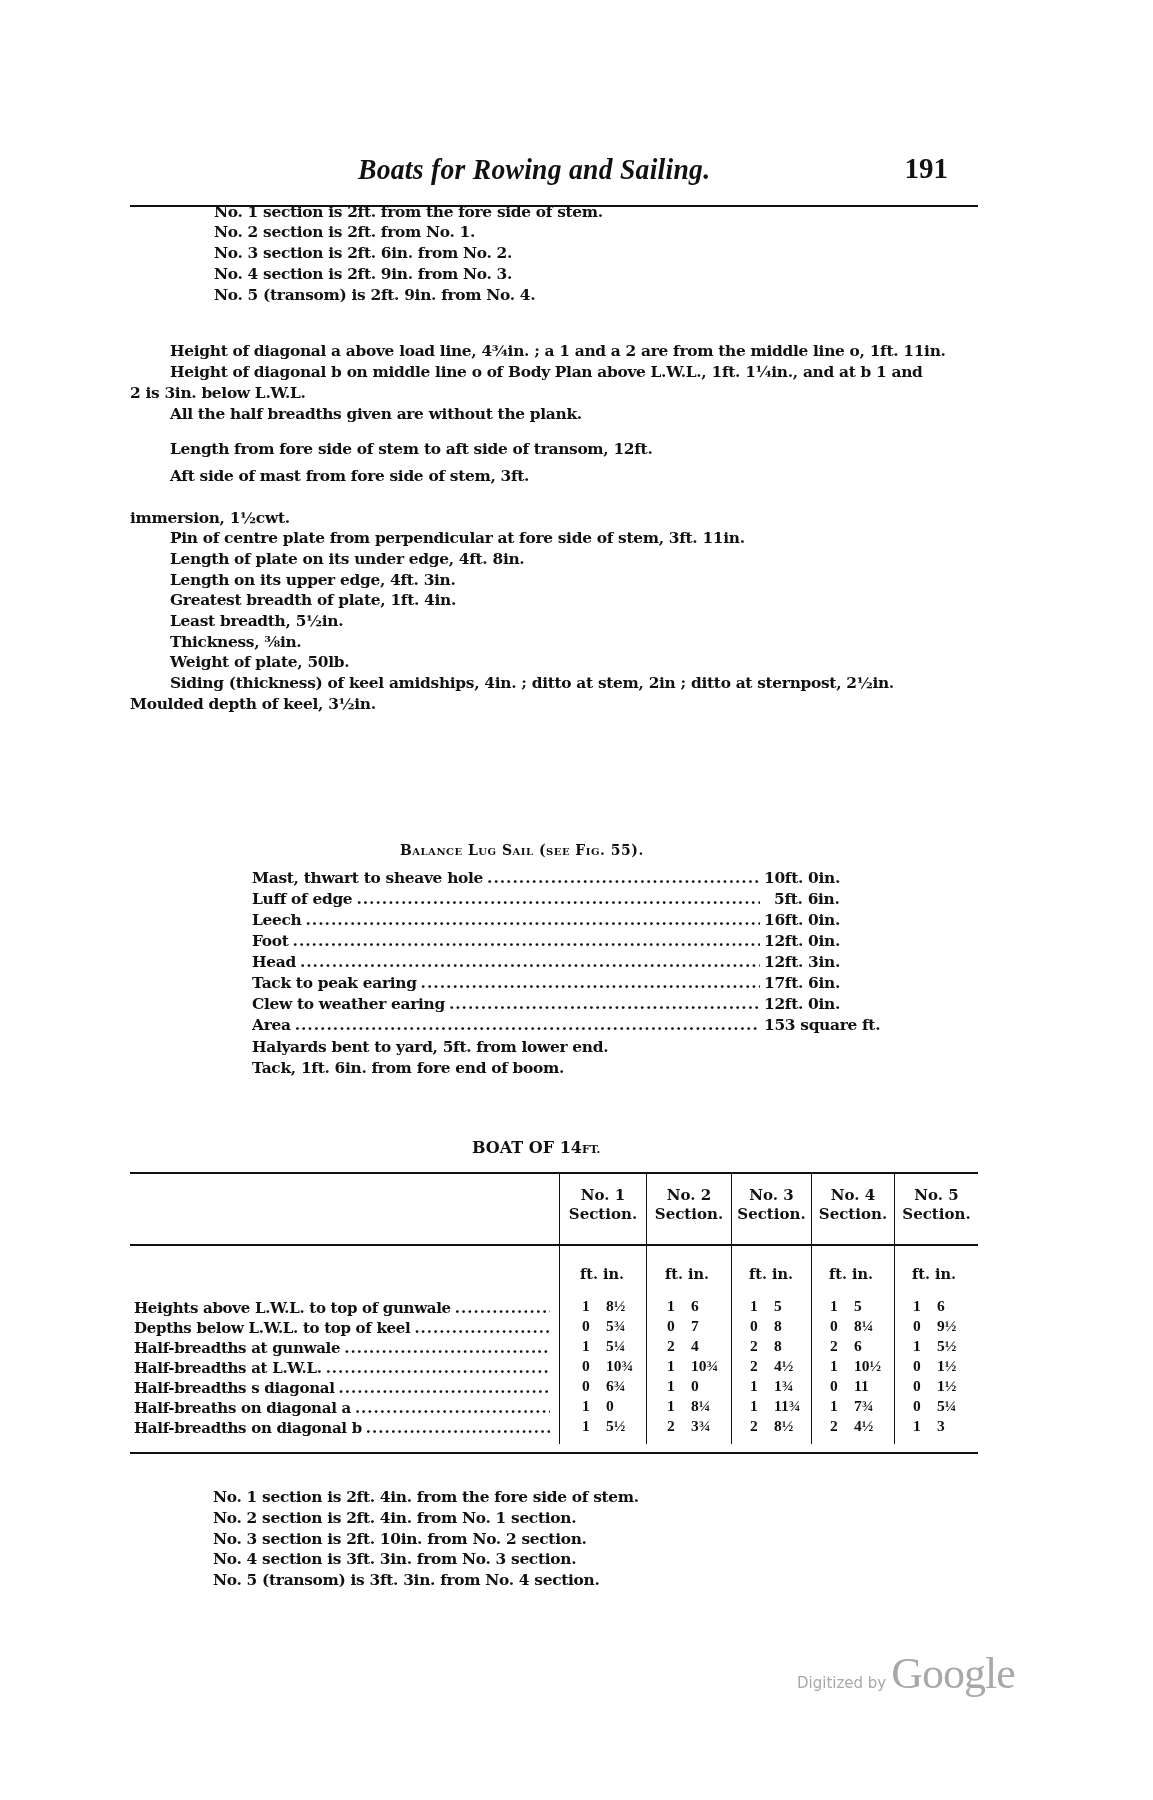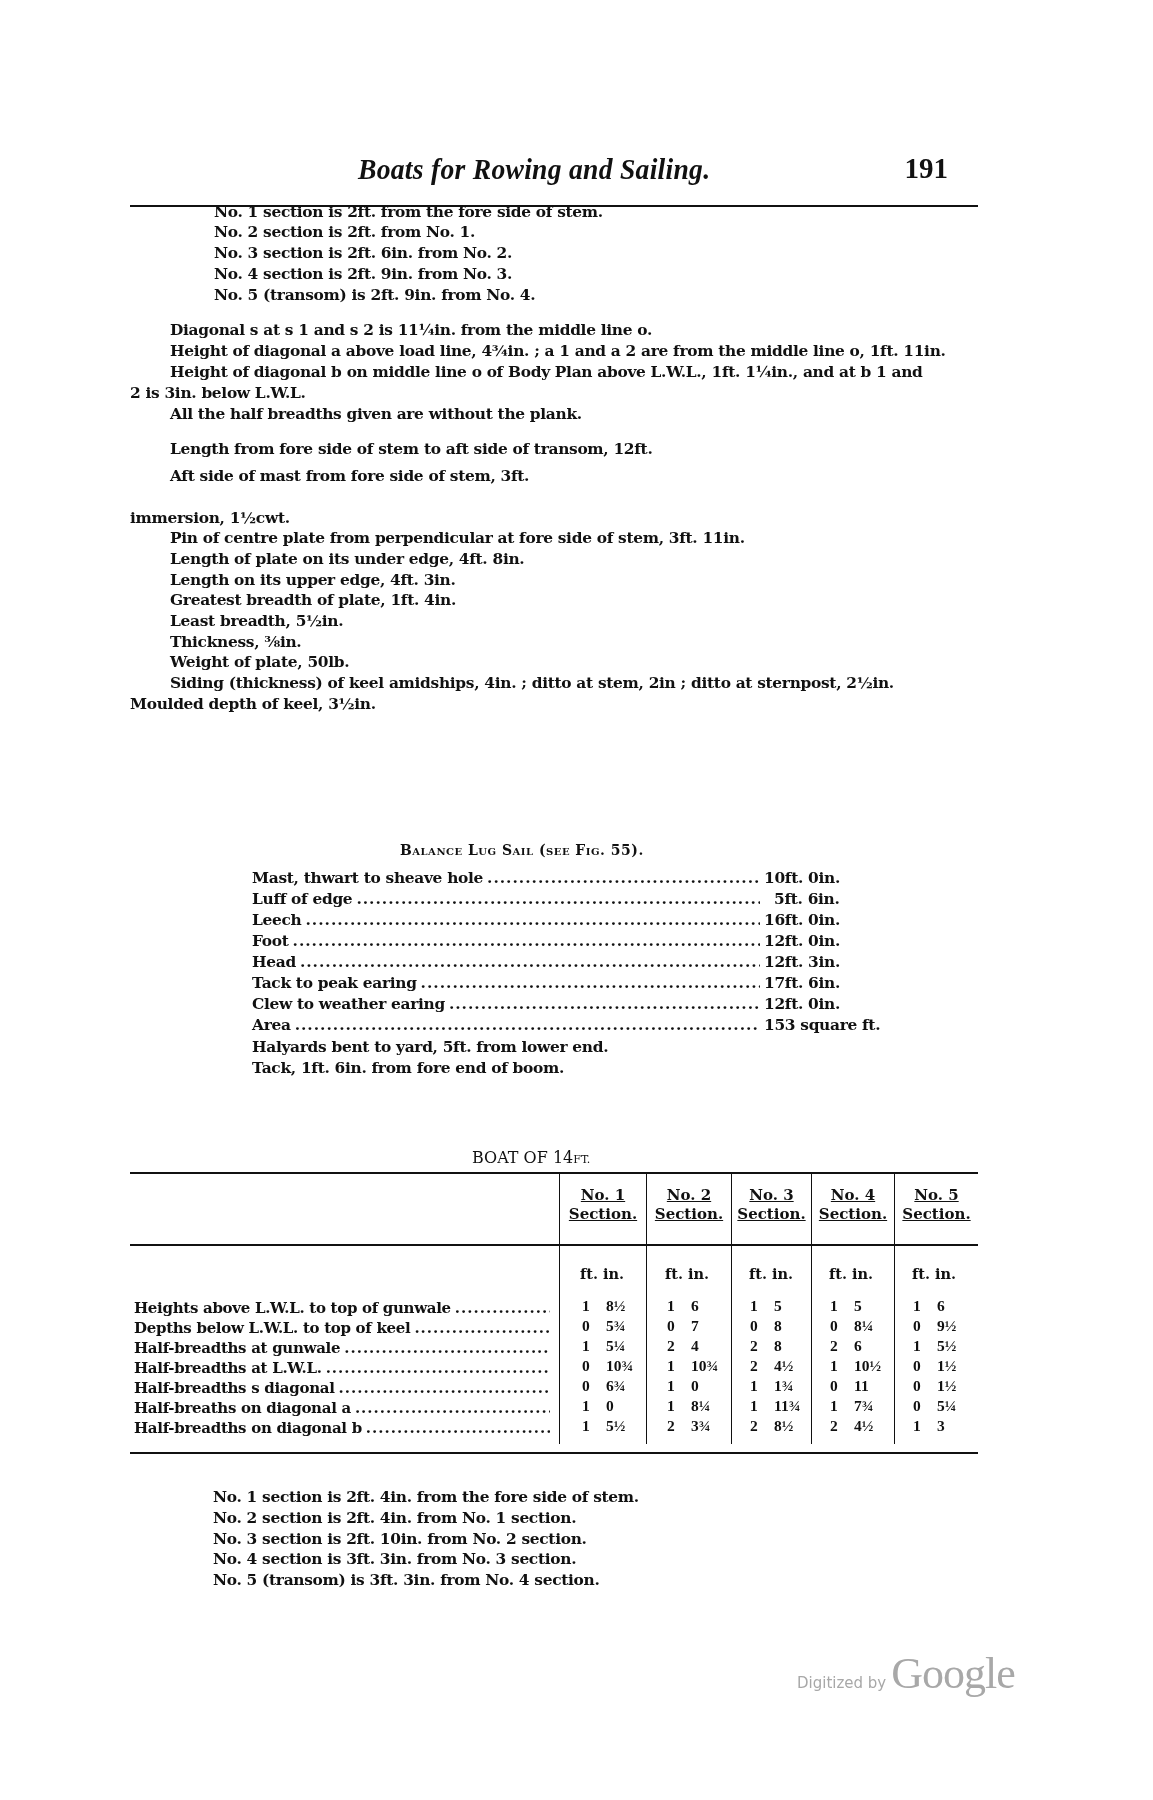--- a/index.html
+++ b/index.html
@@ -14,24 +14,24 @@
   .txt { position:absolute; font-family:"DejaVu Serif", serif; font-weight:bold; font-size:15.4px;
     white-space:nowrap; line-height:20px; letter-spacing:-0.3px; }
   .sec1 { left:214px; }
   .para { left:170px; }
   .cont { left:130px; }
   .sail-title { position:absolute; top:842px; left:400px; font-family:"DejaVu Serif", serif; font-weight:bold; font-size:14px; font-variant:small-caps; letter-spacing:0.5px; }
   .sail-row { position:absolute; left:252px; width:640px; height:20px; font-family:"DejaVu Serif", serif; font-weight:bold; font-size:15.4px; letter-spacing:-0.3px; display:flex; }
   .sail-label { white-space:nowrap; }
   .dots { flex:1; overflow:hidden; white-space:nowrap; margin:0 4px; letter-spacing:1px; }
   .sail-val { width:128px; white-space:nowrap; }
-  .boat-title { position:absolute; top:1138px; left:472px; font-family:"DejaVu Serif", serif; font-weight:normal; font-size:16px;margin-top:10px; }
+  .boat-title { position:absolute; top:1138px; left:472px; font-family:"DejaVu Serif", serif; font-weight:bold; font-size:16px; }
   .boat-title .sc { font-size:11px; }
   .rule { position:absolute; background:#111; }
-  .table-col-head { position:absolute; top:1186px; text-align:center; font-family:"DejaVu Serif", serif; font-weight:bold; font-size:15px; line-height:19px;text-decoration:underline; }
+  .table-col-head { position:absolute; top:1186px; text-align:center; font-family:"DejaVu Serif", serif; font-weight:bold; font-size:15px; line-height:19px; }
   .unit { position:absolute; top:1265px; font-family:"DejaVu Serif", serif; font-weight:bold; font-size:14.5px; }
   .row-label { position:absolute; left:134px; width:420px; display:flex; font-family:"DejaVu Serif", serif; font-weight:bold; font-size:15px; letter-spacing:-0.3px; height:20px; }
   .cell { position:absolute; font-family:Liberation Serif, serif; font-weight:bold; font-size:15.5px; white-space:nowrap; height:20px; }
   .cell .ft { display:inline-block; width:24px; text-align:left; }
   .watermark { position:absolute; left:797px; top:1648px; color:#a8a8a8; font-family:"DejaVu Sans", sans-serif; }
   .wm-small { font-size:15px; }
   .wm-big { font-family:"Liberation Serif", serif; font-size:44px; letter-spacing:-1px; }
 </style>
 </head>
 <body>
@@ -43,21 +43,20 @@
     <span class="page-number">191</span>
   </div>
   <div class="head-rule"></div>
 
   <div class="txt sec1" style="top:202px">No. 1 section is 2ft. from the fore side of stem.</div>
   <div class="txt sec1" style="top:222px">No. 2 section is 2ft. from No. 1.</div>
   <div class="txt sec1" style="top:243px">No. 3 section is 2ft. 6in. from No. 2.</div>
   <div class="txt sec1" style="top:264px">No. 4 section is 2ft. 9in. from No. 3.</div>
   <div class="txt sec1" style="top:285px">No. 5 (transom) is 2ft. 9in. from No. 4.</div>
 
-  <div class="txt para" style="top:320px">Diagonal s at s 1 and s 2 is 11¼in. from the middle line o.</div>
   <div class="txt para" style="top:341px">Height of diagonal a above load line, 4¾in. ; a 1 and a 2 are from the middle line o, 1ft. 11in.</div>
   <div class="txt para" style="top:362px">Height of diagonal b on middle line o of Body Plan above L.W.L., 1ft. 1¼in., and at b 1 and</div>
   <div class="txt cont" style="top:383px">2 is 3in. below L.W.L.</div>
   <div class="txt para" style="top:404px">All the half breadths given are without the plank.</div>
   <div class="txt para" style="top:439px">Length from fore side of stem to aft side of transom, 12ft.</div>
   <div class="txt para" style="top:466px">Aft side of mast from fore side of stem, 3ft.</div>
   <div class="txt cont" style="top:508px">immersion, 1½cwt.</div>
   <div class="txt para" style="top:528px">Pin of centre plate from perpendicular at fore side of stem, 3ft. 11in.</div>
   <div class="txt para" style="top:549px">Length of plate on its under edge, 4ft. 8in.</div>
   <div class="txt para" style="top:570px">Length on its upper edge, 4ft. 3in.</div>

